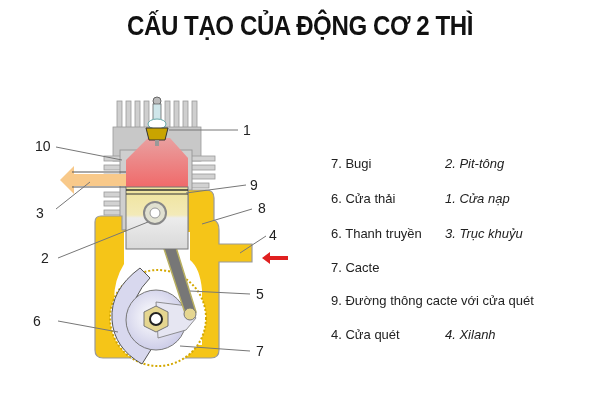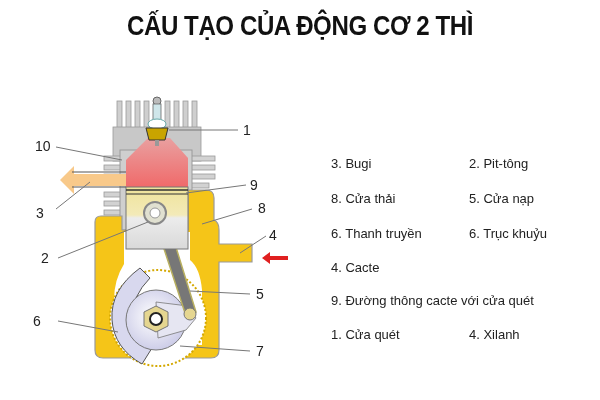--- a/index.html
+++ b/index.html
@@ -8,21 +8,21 @@
       position: absolute; left: 0; top: 10px; width: 600px; text-align: center;
       font-family: "Liberation Sans", sans-serif; font-weight: bold; font-size: 28px;
       color: #111; letter-spacing: -0.5px;
       transform: scaleX(0.86); transform-origin: center;
     }
     .diagram { position: absolute; left: 0; top: 0; width: 600px; height: 400px; }
     .num { font-family: "Liberation Sans", sans-serif; font-size: 14px; fill: #222; }
     .legend { position: absolute; left: 331px; top: 156px; width: 270px; }
     .legend-row { position: absolute; left: 0; height: 20px; font-size: 13px; color: #222; white-space: nowrap; font-family: "Liberation Sans", sans-serif; }
     .legend-row span { position: absolute; top: 0; }
-    .col2 { left: 138px; }
+    .col2 { left: 114px; font-style: italic; }
   </style>
 </head>
 <body>
 
 <div class="title">CẤU TẠO CỦA ĐỘNG CƠ 2 THÌ</div>
 
 <svg class="diagram" viewBox="0 0 600 400" xmlns="http://www.w3.org/2000/svg">
   <defs>
     <linearGradient id="combGrad" x1="0" y1="0" x2="0" y2="1">
       <stop offset="0" stop-color="#e9a0a0"></stop>
@@ -130,34 +130,34 @@
   <text class="num" x="258" y="213">8</text>
   <text class="num" x="41" y="263">2</text>
   <text class="num" x="269" y="240">4</text>
   <text class="num" x="256" y="299">5</text>
   <text class="num" x="33" y="326">6</text>
   <text class="num" x="256" y="356">7</text>
 </svg>
 
 <div class="legend">
   <div class="legend-row" style="top:0px">
-    <span>3. Bugi</span>
+    <span>7. Bugi</span>
     <span class="col2">2.  Pit-tông</span>
   </div>
   <div class="legend-row" style="top:35px">
-    <span>8. Cửa thải</span>
-    <span class="col2">5. Cửa nạp</span>
+    <span>6. Cửa thải</span>
+    <span class="col2">1. Cửa nạp</span>
   </div>
   <div class="legend-row" style="top:70px">
     <span>6. Thanh truyền</span>
-    <span class="col2">6. Trục khuỷu</span>
+    <span class="col2">3. Trục khuỷu</span>
   </div>
   <div class="legend-row" style="top:104px">
-    <span>4. Cacte</span>
+    <span>7. Cacte</span>
   </div>
   <div class="legend-row" style="top:137px">
     <span>9. Đường thông cacte với cửa quét</span>
   </div>
   <div class="legend-row" style="top:171px">
-    <span>1. Cửa quét</span>
+    <span>4. Cửa quét</span>
     <span class="col2">4. Xilanh</span>
   </div>
 </div>
 
 </body></html>

